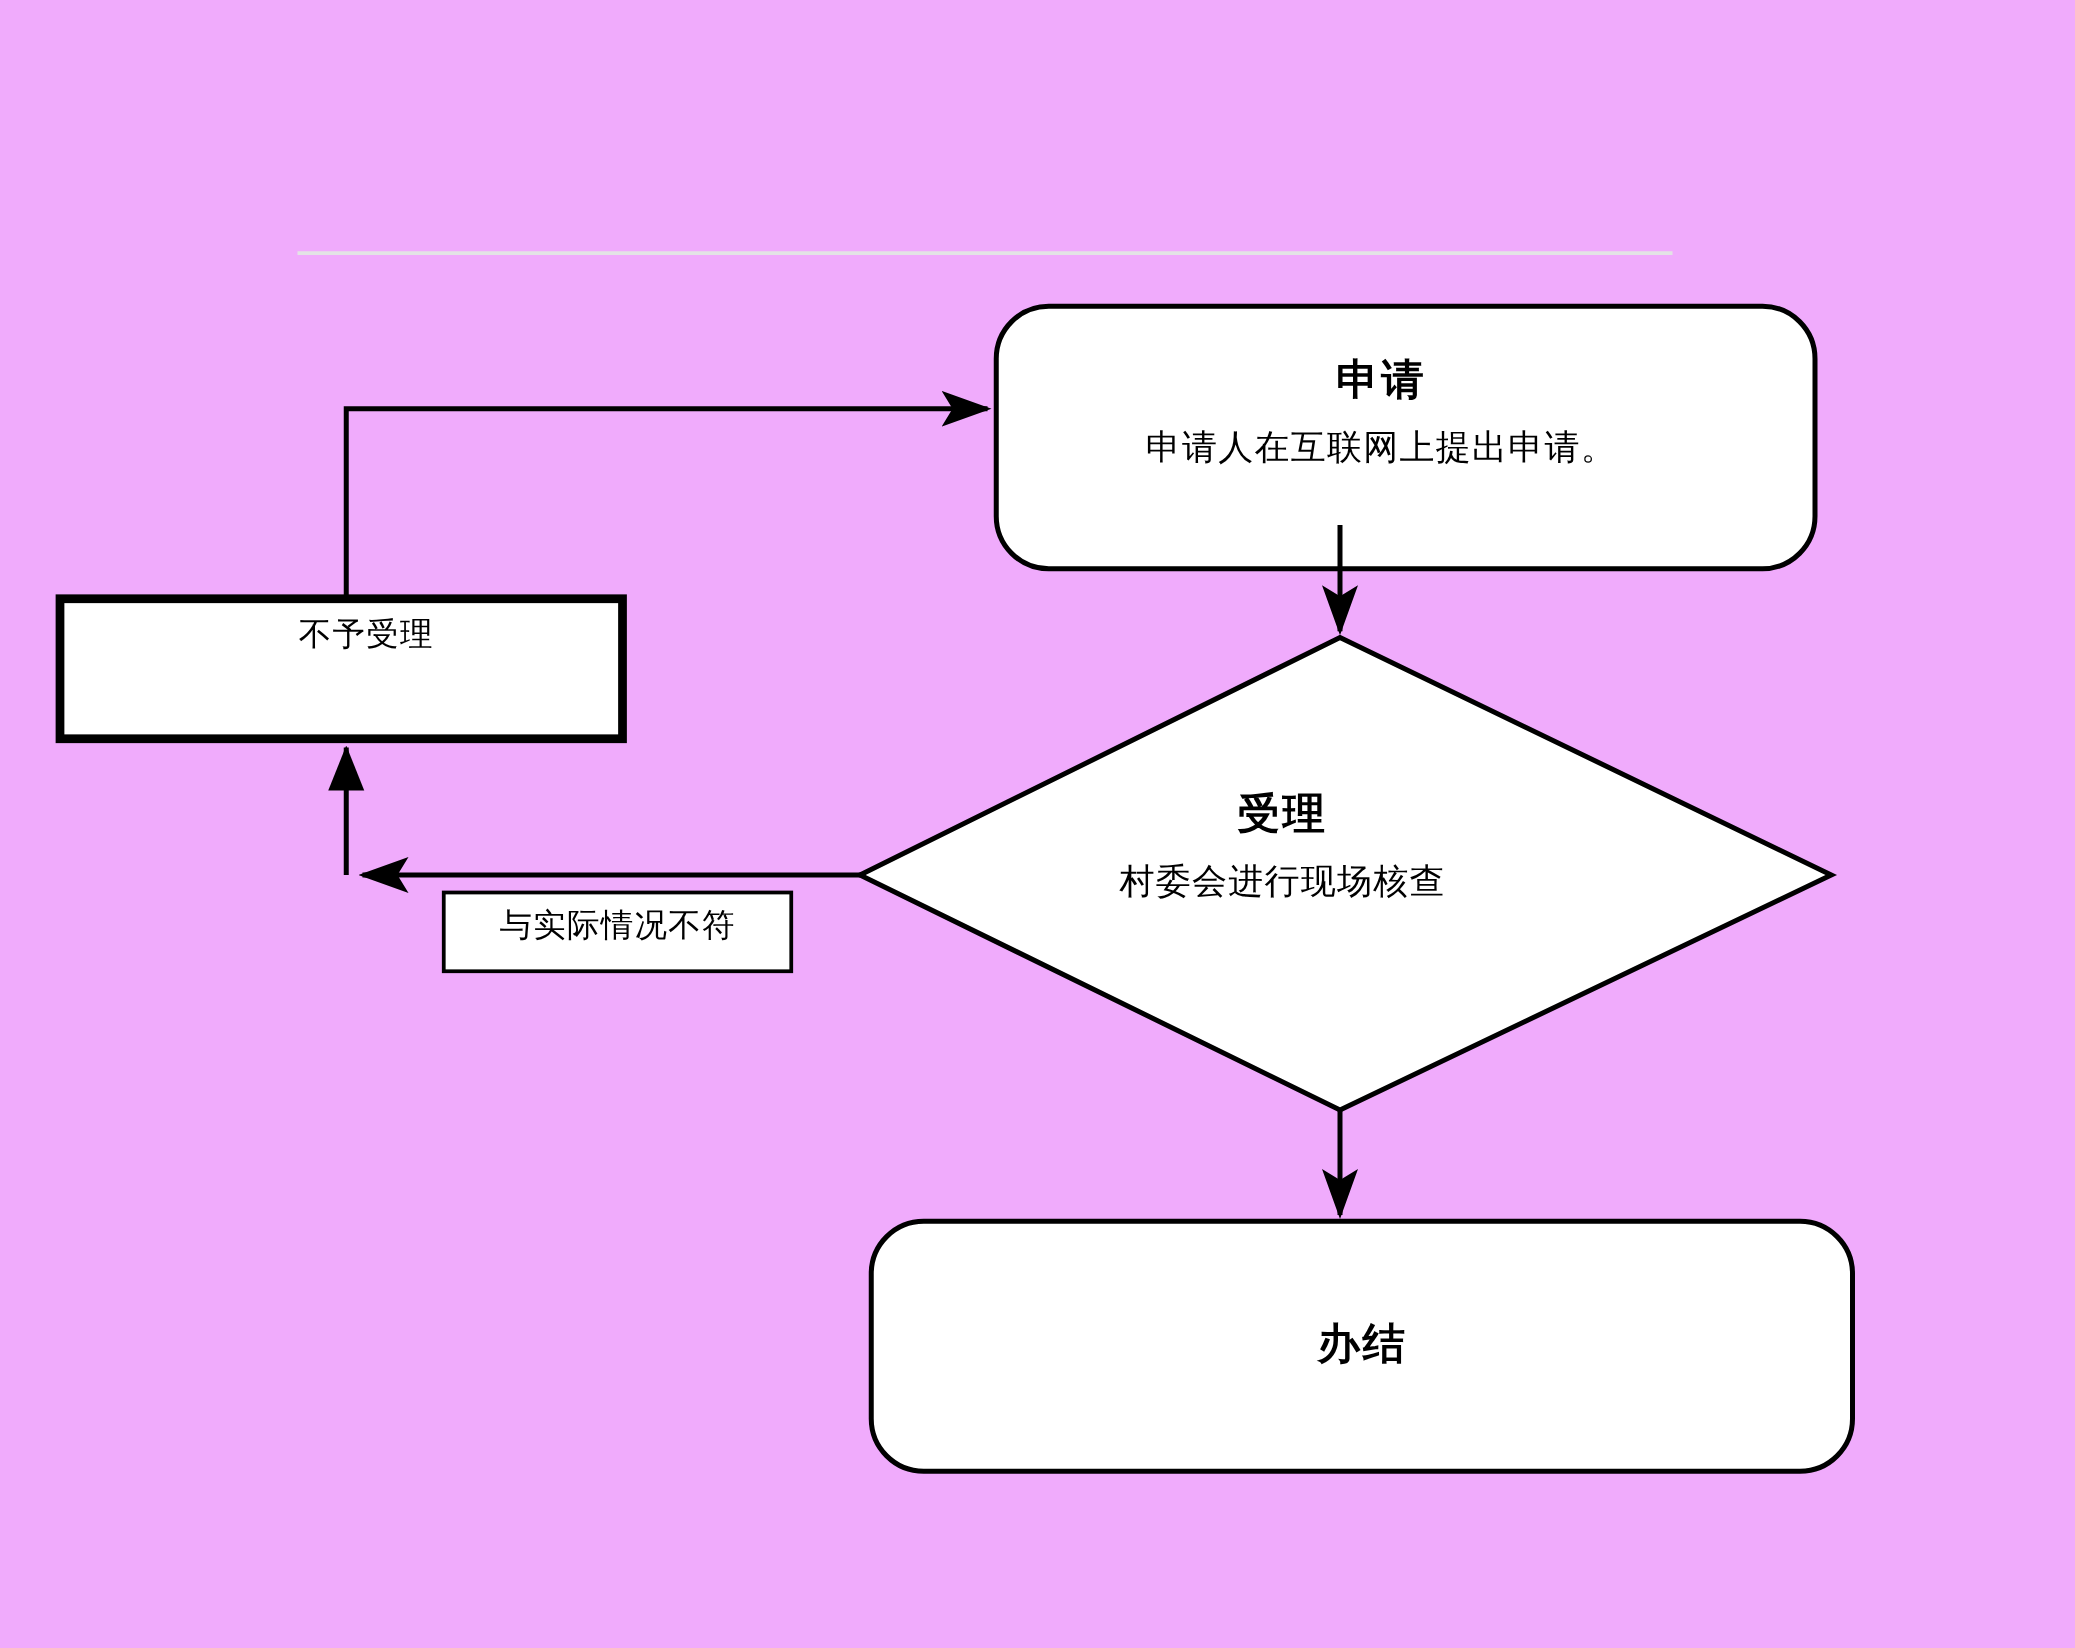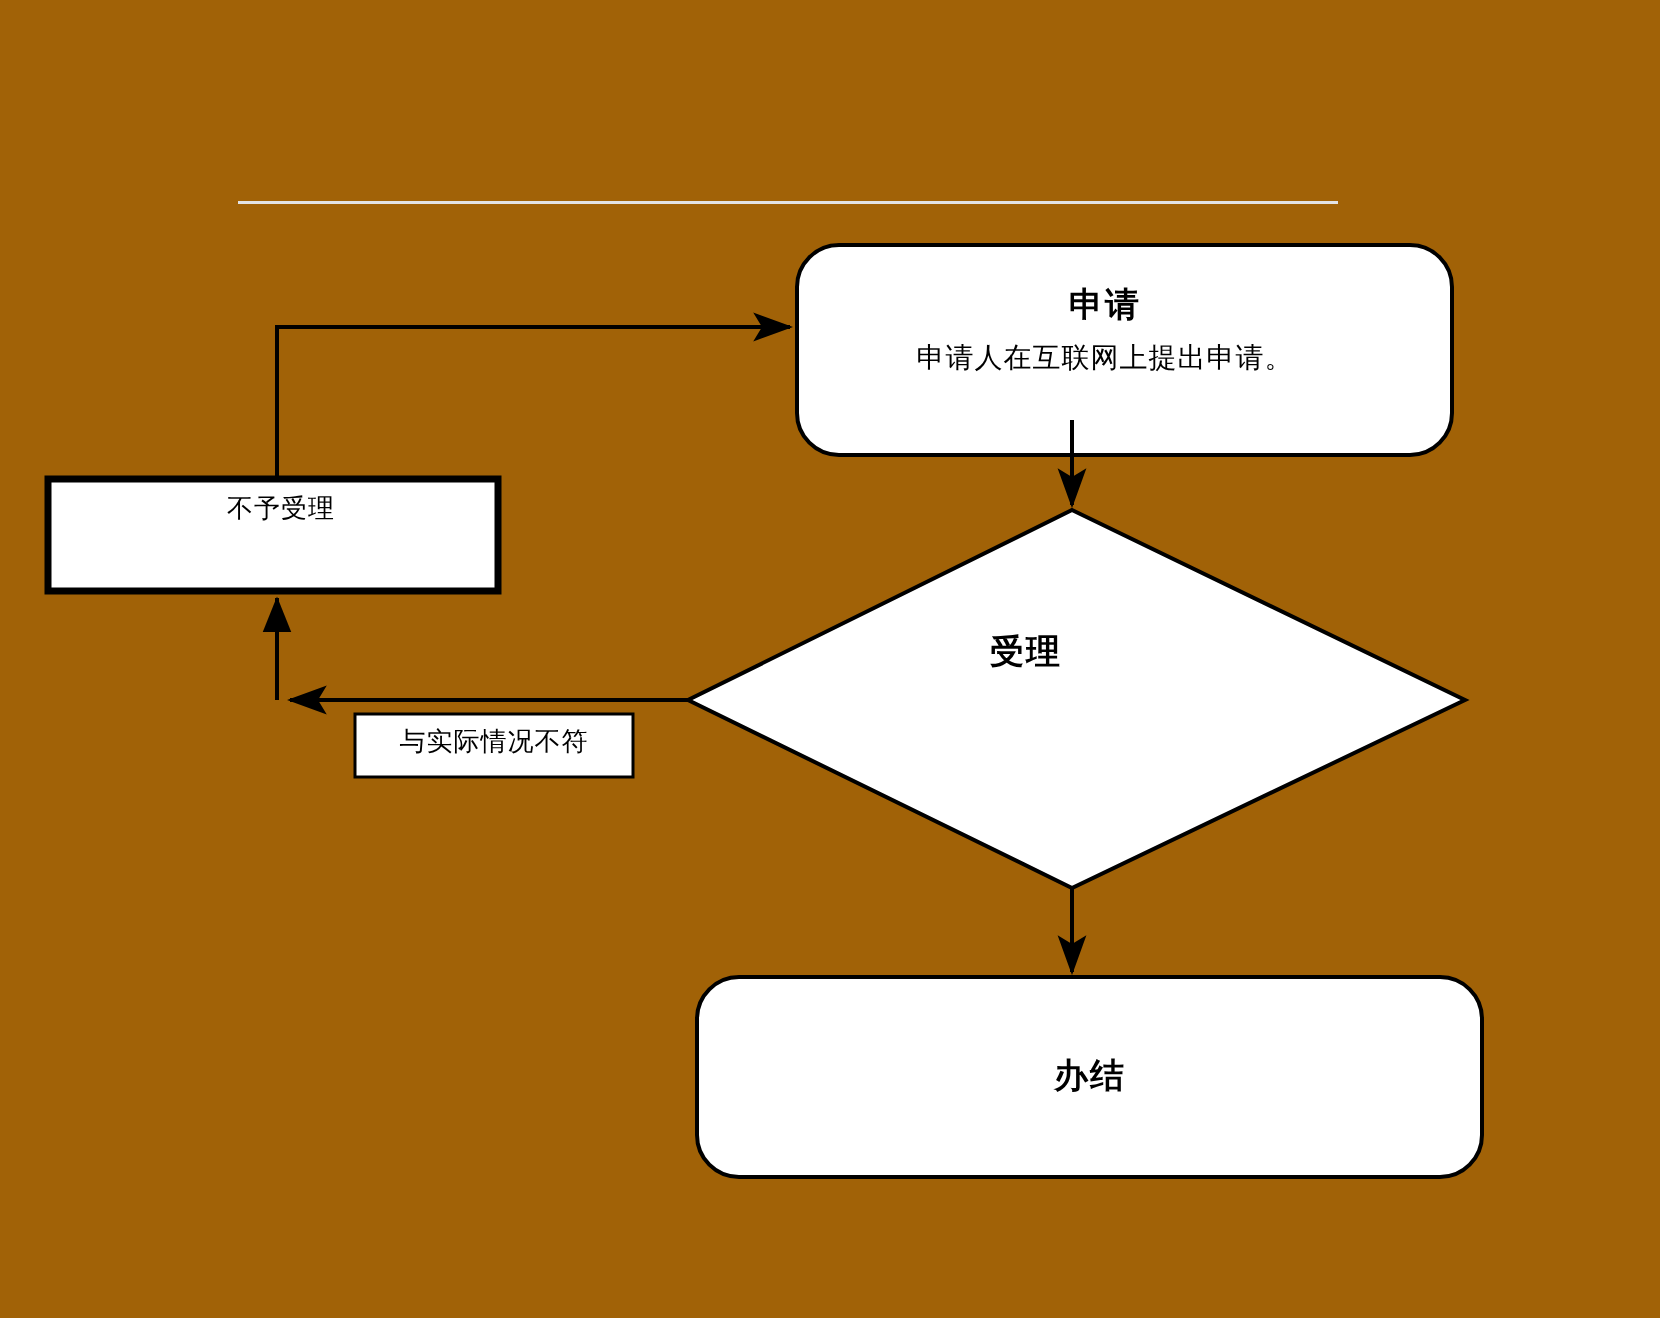--- a/index.html
+++ b/index.html
@@ -7,21 +7,21 @@
     padding: 0;
     background: #ffffff;
   }
   body {
     font-family: "DejaVu Sans", "Liberation Sans", sans-serif;
   }
   #canvas {
     position: relative;
     width: 1660px;
     height: 1318px;
-    background: #a16207;
+    background: #f0abfc;
     overflow: hidden;
   }
   svg.layer {
     position: absolute;
     top: 0;
     left: 0;
     width: 1660px;
     height: 1318px;
   }
   .node-text {
@@ -52,21 +52,21 @@
     left: 238px;
     top: 201px;
     width: 1100px;
     height: 3px;
     background: #e3e3e5;
   }
   
   #apply-text   { left: 760px; top: 283px; width: 690px; }
   #accept-text  { left: 816px; top: 630px; width: 420px; }
   #done-text    { left: 700px; top: 1054px; width: 780px; }
-  #reject-text  { left: 56px;  top: 492px; width: 450px; }
+  #reject-text  { left: 68px;  top: 492px; width: 450px; }
   #mismatch-text{ left: 355px; top: 725px; width: 278px; }
 </style>
 </head>
 <body>
 
 <div id="canvas">
 
   <div class="divider"></div>
 
   <svg class="layer" viewBox="0 0 1660 1318" xmlns="http://www.w3.org/2000/svg">
@@ -99,20 +99,21 @@
     <path d="M277,479 L277,327 L790,327" fill="none" stroke="#000000" stroke-width="4" marker-end="url(#arrowhead)"></path>
   </svg>
 
   <div id="apply-text" class="node-text">
     <div class="node-title">申请</div>
     <div class="node-sub" style="margin-top:14px;">申请人在互联网上提出申请。</div>
   </div>
 
   <div id="accept-text" class="node-text">
     <div class="node-title">受理</div>
+    <div class="node-sub" style="margin-top:14px;">村委会进行现场核查</div>
   </div>
 
   <div id="done-text" class="node-text">
     <div class="node-title">办结</div>
   </div>
 
   <div id="reject-text" class="node-text">
     <div class="plain-label">不予受理</div>
   </div>
 

